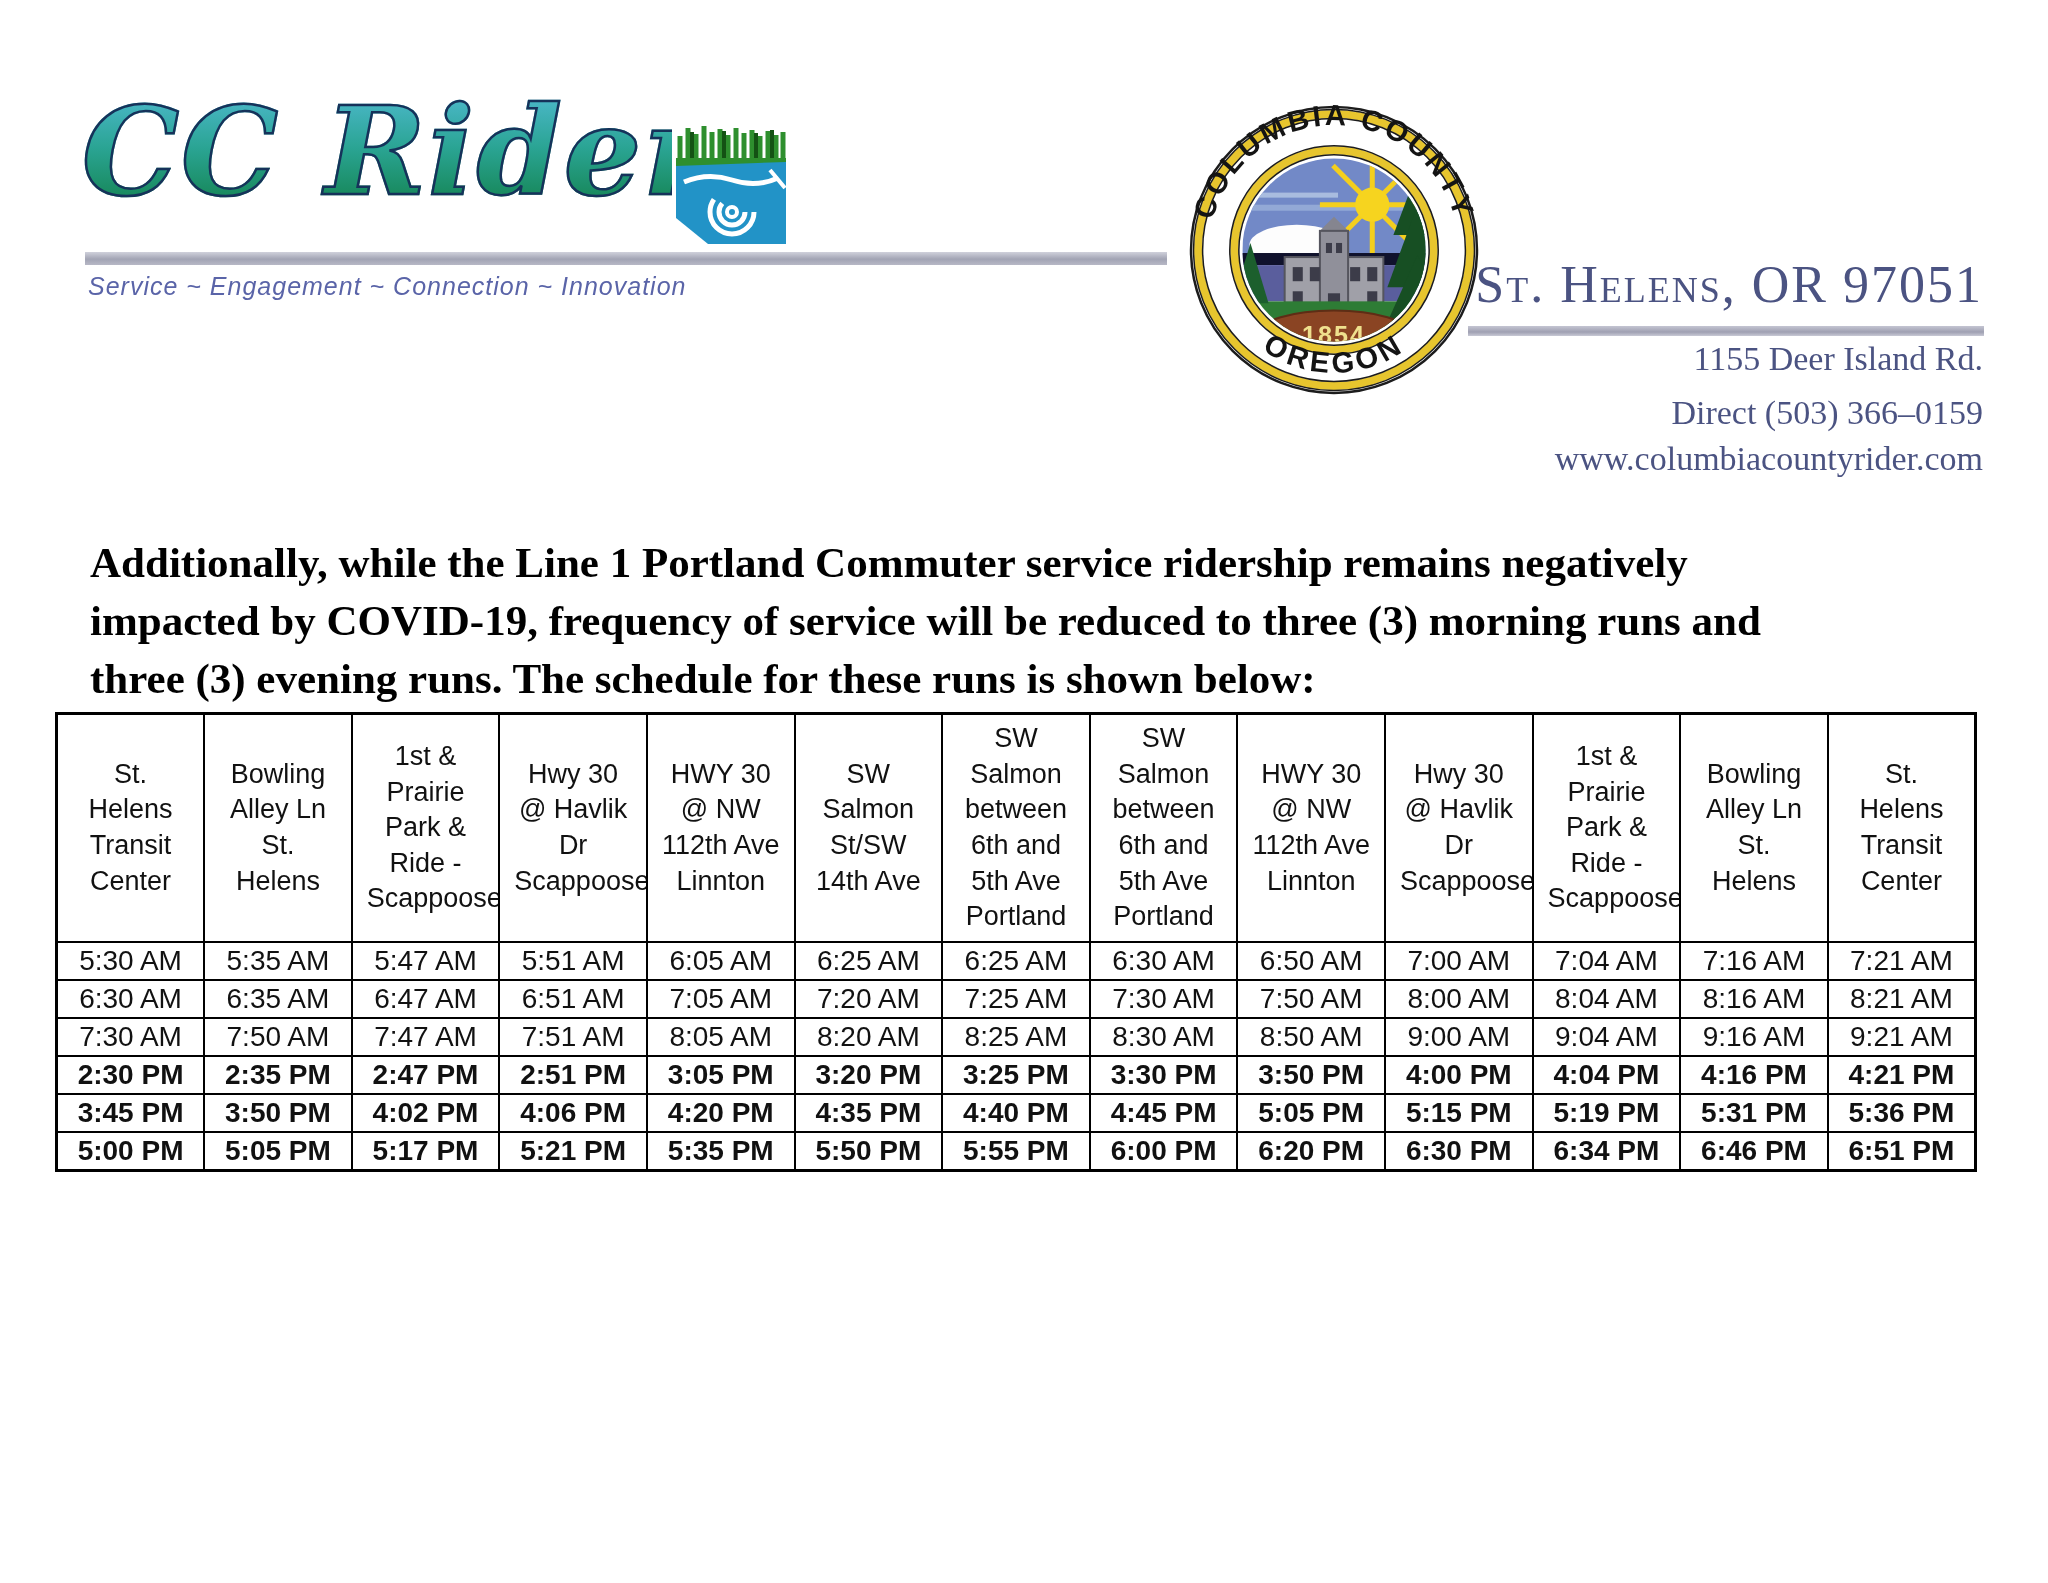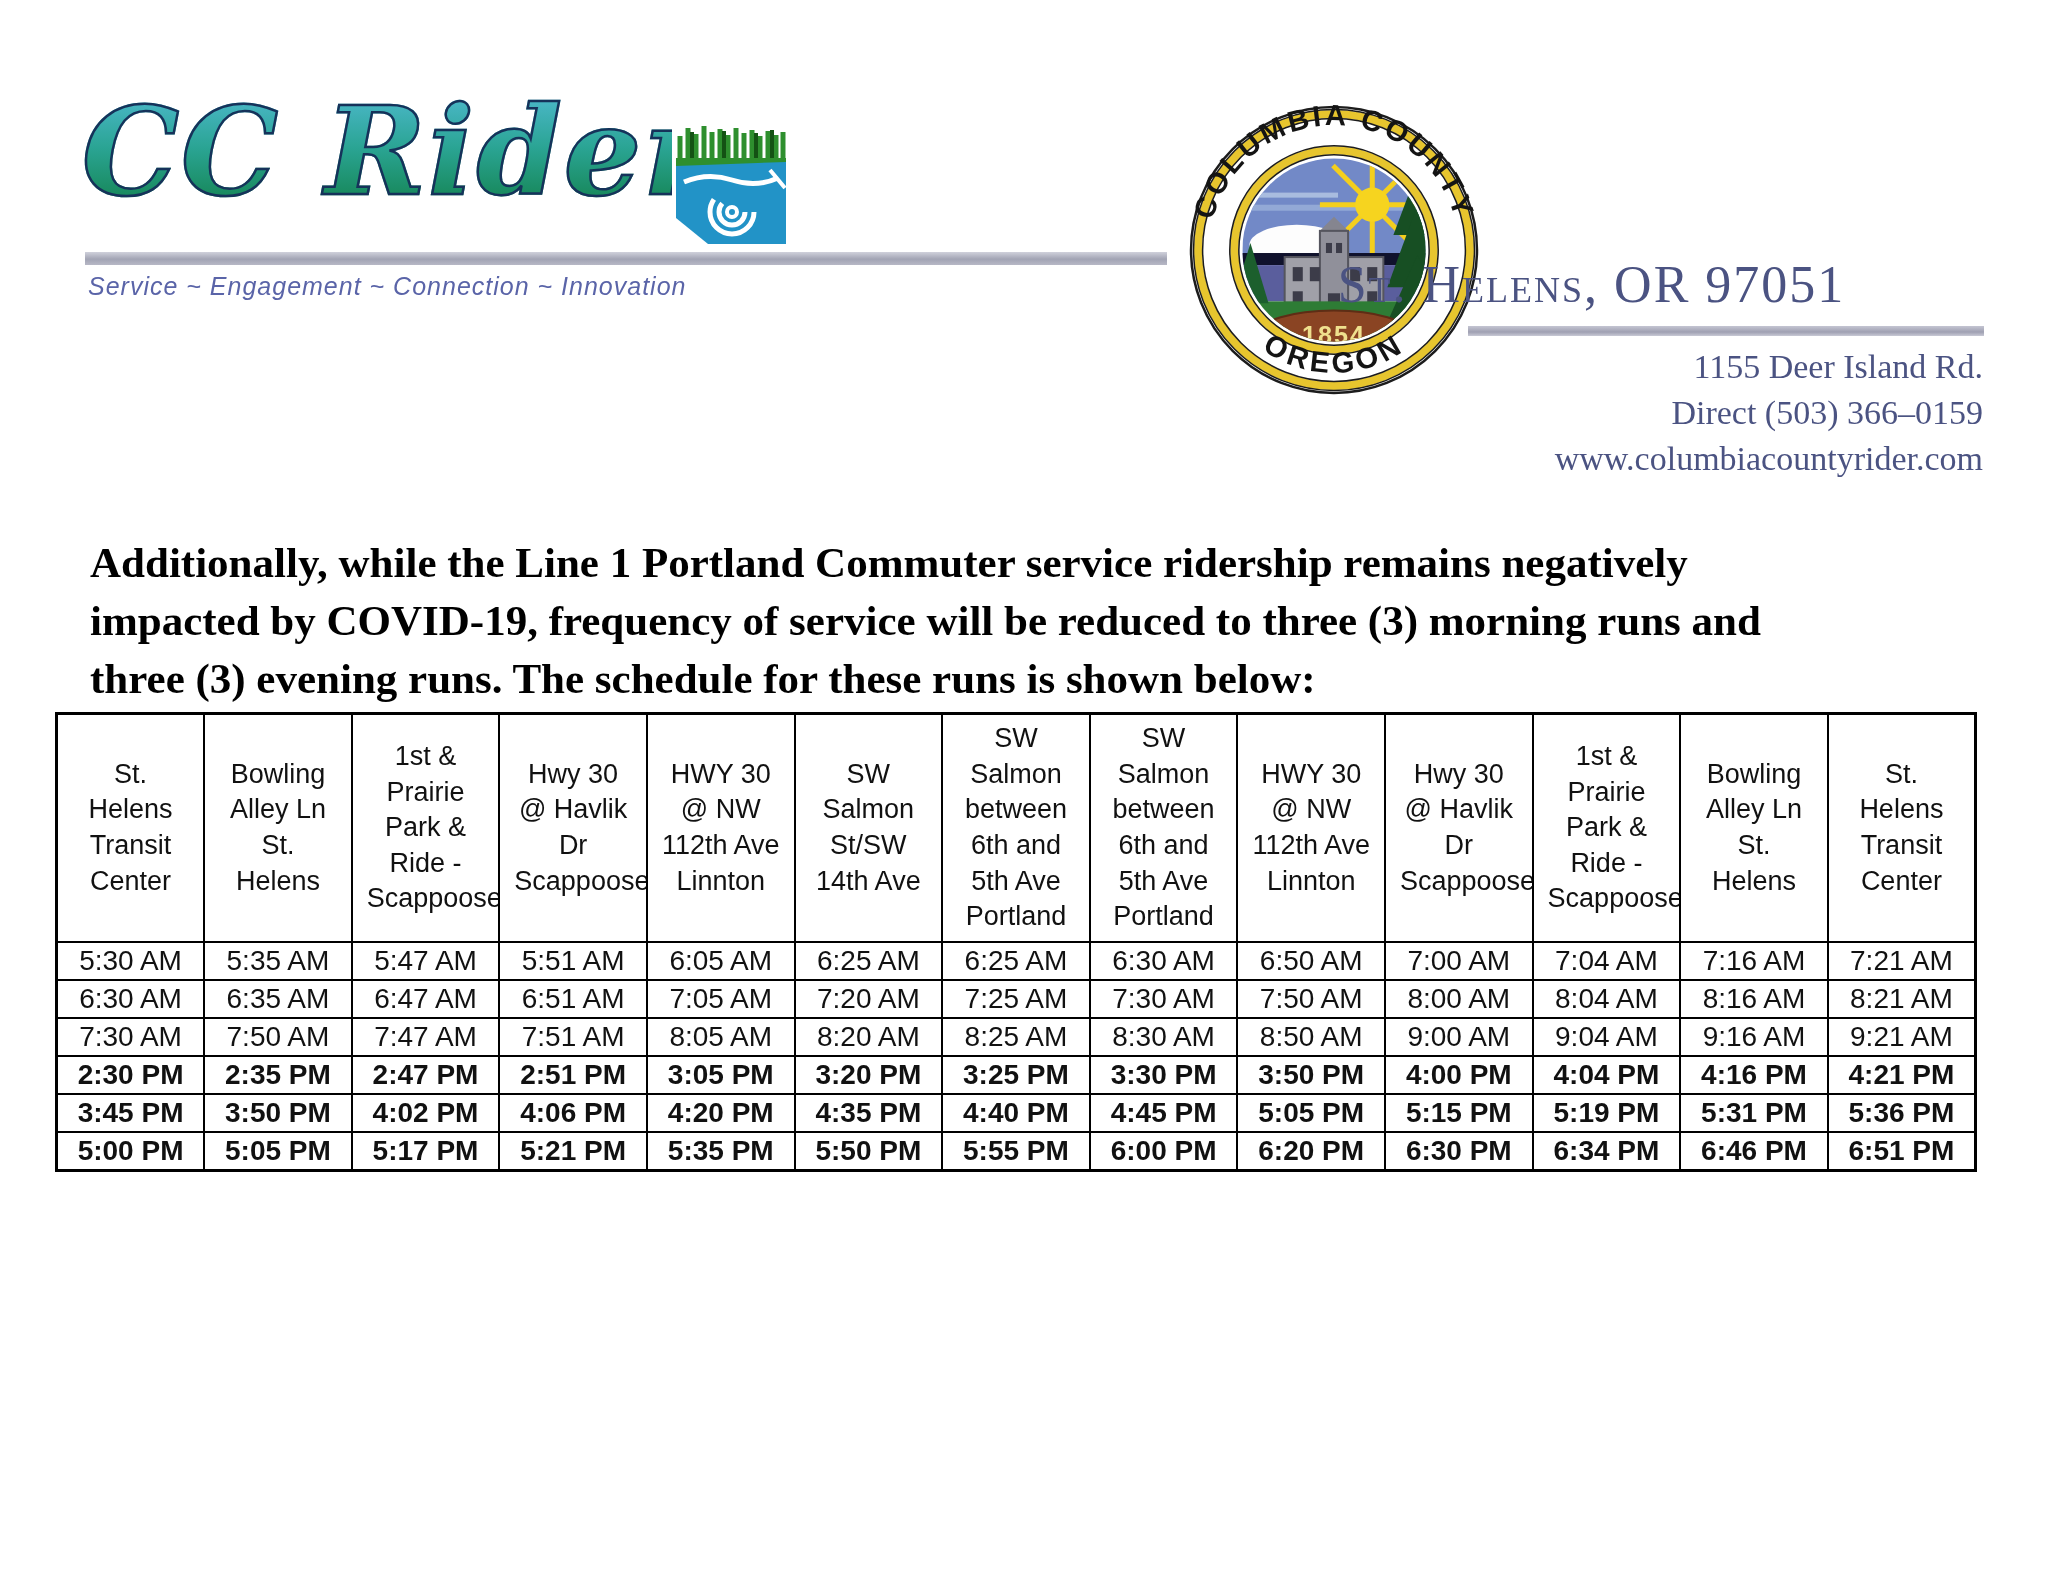--- a/index.html
+++ b/index.html
@@ -28,33 +28,33 @@
     position:absolute; left:85px; top:252px; width:1082px; height:13px;
     background:linear-gradient(180deg,#d0d1db 0%,#a2a4b4 55%,#b7b8c6 100%);
   }
   .tagline {
     position:absolute; left:88px; top:272px;
     font-size:25px; font-style:italic; color:#5a64a8; letter-spacing:1px;
   }
   .seal { position:absolute; left:1188px; top:104px; }
 
   .city-line {
-    position:absolute; left:1200px; top:256px; width:783px; text-align:center;
+    position:absolute; left:1200px; top:256px; width:783px; text-align:right;
     font-family:"Liberation Serif", serif; font-variant:small-caps;
     font-size:52px; letter-spacing:2px; color:#4b5382; line-height:1.1;
   }
   .rule-right {
     position:absolute; left:1468px; top:326px; width:516px; height:10px;
     background:linear-gradient(180deg,#c4c5d2 0%,#9fa0b2 60%,#c8c9d5 100%);
   }
   .addr {
     position:absolute; left:1300px; width:683px; text-align:right;
     font-family:"Liberation Serif", serif; font-size:34px; color:#4b5382;
   }
-  .addr.street  { top:348px; }
+  .addr.street  { top:340px; }
   .addr.phone   { top:394px; }
   .addr.website { top:440px; }
 
   
   .notice {
     position:absolute; left:90px; top:534px; width:1900px; margin:0;
     font-family:"Liberation Serif", serif; font-weight:bold;
     font-size:43px; line-height:1.35; color:#000;
     white-space:pre-line;
   }

